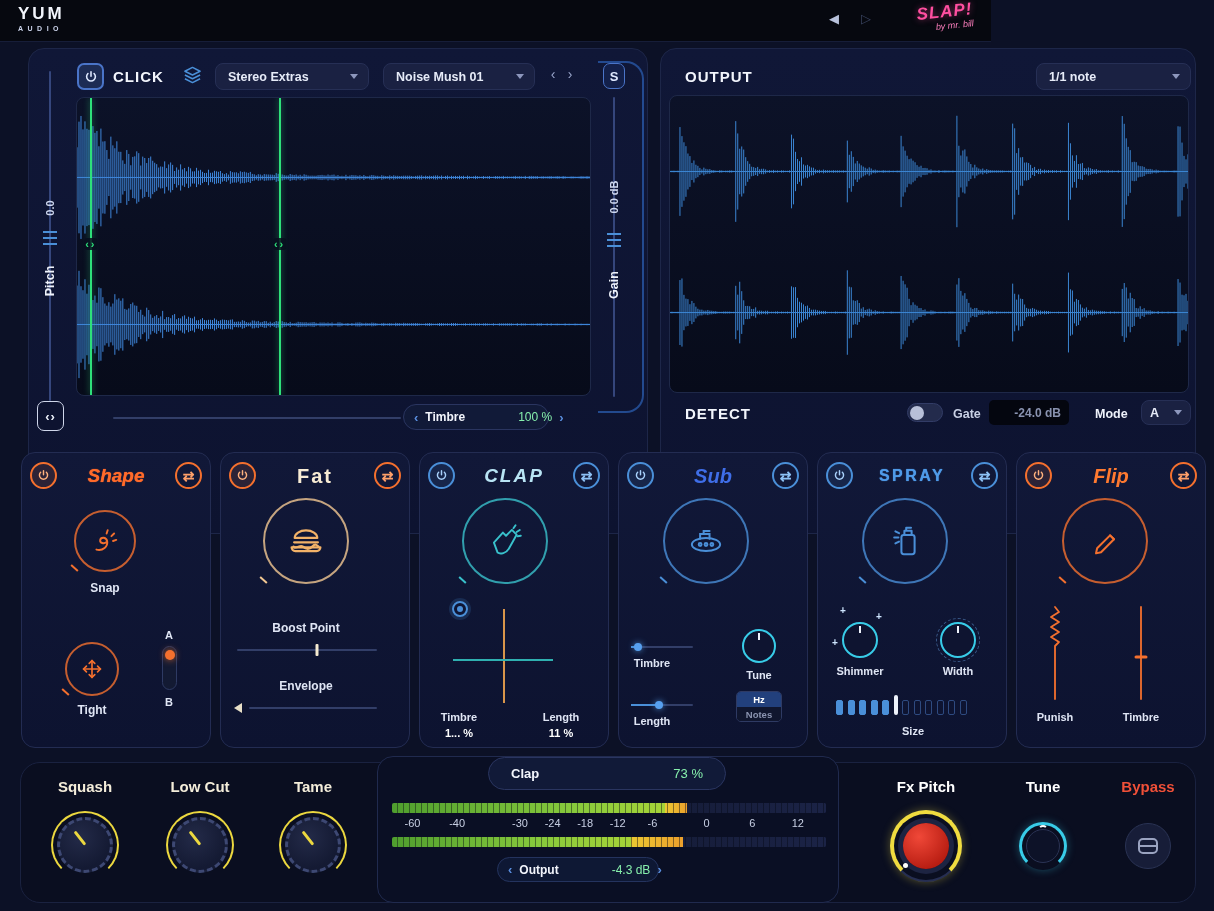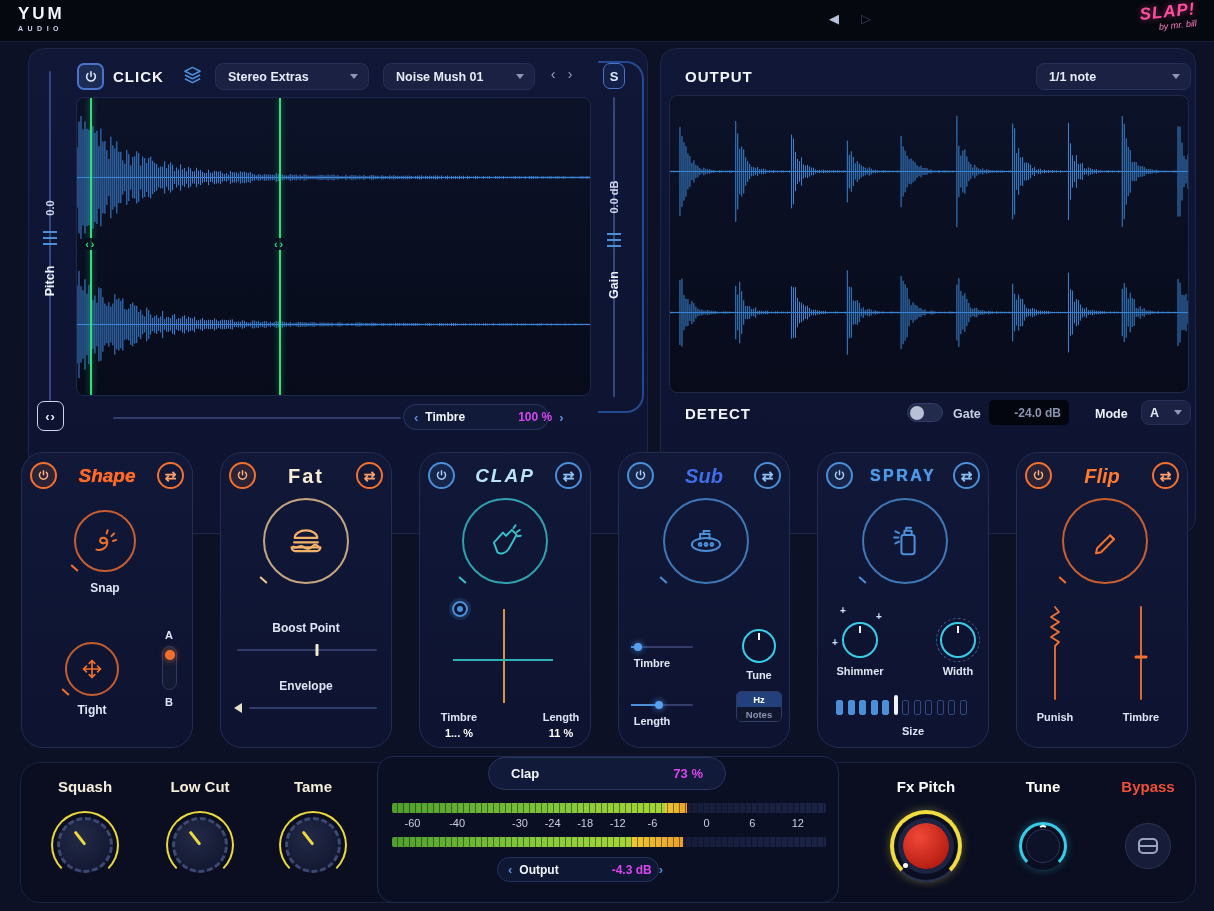--- a/index.html
+++ b/index.html
@@ -1,21 +1,21 @@
 <!DOCTYPE html>
 <html><head>
 <meta charset="utf-8">
 <style>
   * { margin:0; padding:0; box-sizing:border-box; }
   html,body { background:#05070f; }
   body { font-family:"Liberation Sans","DejaVu Sans",sans-serif; }
   .app { position:relative; width:1214px; height:911px; background:#0c1126; overflow:hidden; }
 
   
-  .topbar { position:absolute; left:0; top:0; width:1214px; height:42px; background:#06080f; border-bottom:1px solid #161d38; }
+  .topbar { position:absolute; left:0; top:0; width:991px; height:42px; background:#06080f; border-bottom:1px solid #161d38; }
   .brand { position:absolute; left:18px; top:5px; color:#f2f5fc; line-height:1; }
   .brand-top { font-size:17px; font-weight:900; letter-spacing:3px; }
   .brand-bottom { font-size:7px; font-weight:700; letter-spacing:4.5px; color:#cdd5ec; margin-top:3px; }
   .preset-bar { position:absolute; left:332px; top:7px; width:484px; height:28px; background:#0c1226; border:1px solid #2c3660; border-radius:8px; display:flex; align-items:center; padding:0 10px; }
   .preset-name { flex:1; text-align:center; font-size:13px; color:#aeb8d8; font-weight:600; white-space:nowrap; overflow:hidden; }
   .pb-icon { width:18px; height:18px; display:flex; align-items:center; justify-content:center; }
   .navarrow { position:absolute; top:11px; font-size:13px; color:#b8c2dc; cursor:pointer; }
   .navarrow.disabled { color:#39435f; }
   .slap-logo { position:absolute; right:18px; top:3px; text-align:right; transform:rotate(-6deg); line-height:1; }
   .slap-main { font-size:17px; font-weight:900; font-style:italic; color:#ff4fa0; letter-spacing:1px; text-shadow:0 0 6px rgba(255,79,160,.5); }
@@ -53,33 +53,33 @@
   .vlabel { font-size:12.5px; color:#eef2fb; font-weight:800; }
   .grip { position:absolute; width:14px; height:16px; background:repeating-linear-gradient(180deg,#4a8fd8 0 2px,transparent 2px 6px); cursor:ns-resize; }
 
   .bracket { position:absolute; border:2px solid #2a5cae; border-left:none; border-radius:0 18px 18px 0; opacity:.75; pointer-events:none; }
   .expandbtn { position:absolute; width:27px; height:30px; border-radius:7px; border:1.5px solid #cfd6ea; background:#0d1330; color:#eef2fb; font-size:13px; font-weight:700; letter-spacing:1px; display:flex; align-items:center; justify-content:center; cursor:pointer; }
 
   .pill { position:absolute; background:#111a38; border:1px solid #2a3560; border-radius:14px; display:flex; align-items:center; gap:7px; padding:0 10px; }
   .pill .arr { color:#5a8fe0; font-size:13px; font-weight:800; }
   .pill .plabel { color:#f2f5fc; font-size:12px; font-weight:800; }
   .pill .pgrip { width:9px; height:11px; background:repeating-linear-gradient(90deg,#4a8fd8 0 1.5px,transparent 1.5px 3.5px); }
-  .pill .pval { color:#d946ef; font-size:12px; font-weight:700; white-space:nowrap;margin-left:39px; }
+  .pill .pval { color:#86efac; font-size:12px; font-weight:400; white-space:nowrap;margin-left:39px; }
   .htrack { position:absolute; height:2px; background:#323e68; border-radius:1px; }
   .hfill { position:absolute; left:0; top:0; bottom:0; background:#4a8fd8; }
   .hdot { position:absolute; top:50%; width:8px; height:8px; border-radius:50%; background:#57a0ef; transform:translate(-50%,-50%); box-shadow:0 0 6px rgba(87,160,239,.8); }
   .tickhandle { position:absolute; top:50%; width:3px; height:12px; background:#f4ead0; transform:translate(-50%,-50%); border-radius:1px; }
 
   .toggle { position:absolute; width:36px; height:19px; border-radius:10px; background:#232b4c; border:1px solid #323c66; cursor:pointer; }
   .toggle .tk { position:absolute; left:2px; top:1.5px; width:14px; height:14px; border-radius:50%; background:#b8c0d8; }
   .gatebox { position:absolute; width:80px; height:25px; background:#04060f; border-radius:5px; color:#8a93b0; font-size:12px; font-weight:600; display:flex; align-items:center; justify-content:flex-end; padding-right:8px; }
   .dlabel { position:absolute; font-size:12.5px; color:#c8d0e4; font-weight:600; }
 
   
-  .card { position:absolute; top:452px; width:172px; height:296px; background:linear-gradient(180deg,#111838,#0d1330); border:1px solid #232c52; border-radius:22px; }
+  .card { position:absolute; top:452px; width:190px; height:296px; background:linear-gradient(180deg,#111838,#0d1330); border:1px solid #232c52; border-radius:14px; }
   .mtitle { position:absolute; top:10px; left:30px; right:30px; text-align:center; font-weight:900; line-height:26px; white-space:nowrap; }
   .t-shape { color:#ff6a2a; font-size:19px; text-shadow:0 0 1px #ff6a2a; font-style:italic; }
   .t-fat   { color:#f8ecd4; font-size:20px; letter-spacing:2px; }
   .t-clap  { color:#b8e4f4; font-size:19px; font-style:italic; letter-spacing:2px; }
   .t-sub   { color:#3f6ee8; font-size:20px; font-style:italic; }
   .t-spray { color:#4f9ae8; font-size:16px; letter-spacing:2.5px; text-shadow:0 0 1px #4f9ae8; }
   .t-flip  { color:#ff7a30; font-size:20px; font-style:italic; }
   .knob { position:absolute; border-radius:50%; display:flex; align-items:center; justify-content:center; cursor:pointer; }
   .ring { position:absolute; inset:0; border-radius:50%; border:2px solid var(--acc); opacity:.8; }
   .ktick { position:absolute; left:-4px; bottom:3px; width:9px; height:2px; background:var(--acc); transform:rotate(42deg); }

